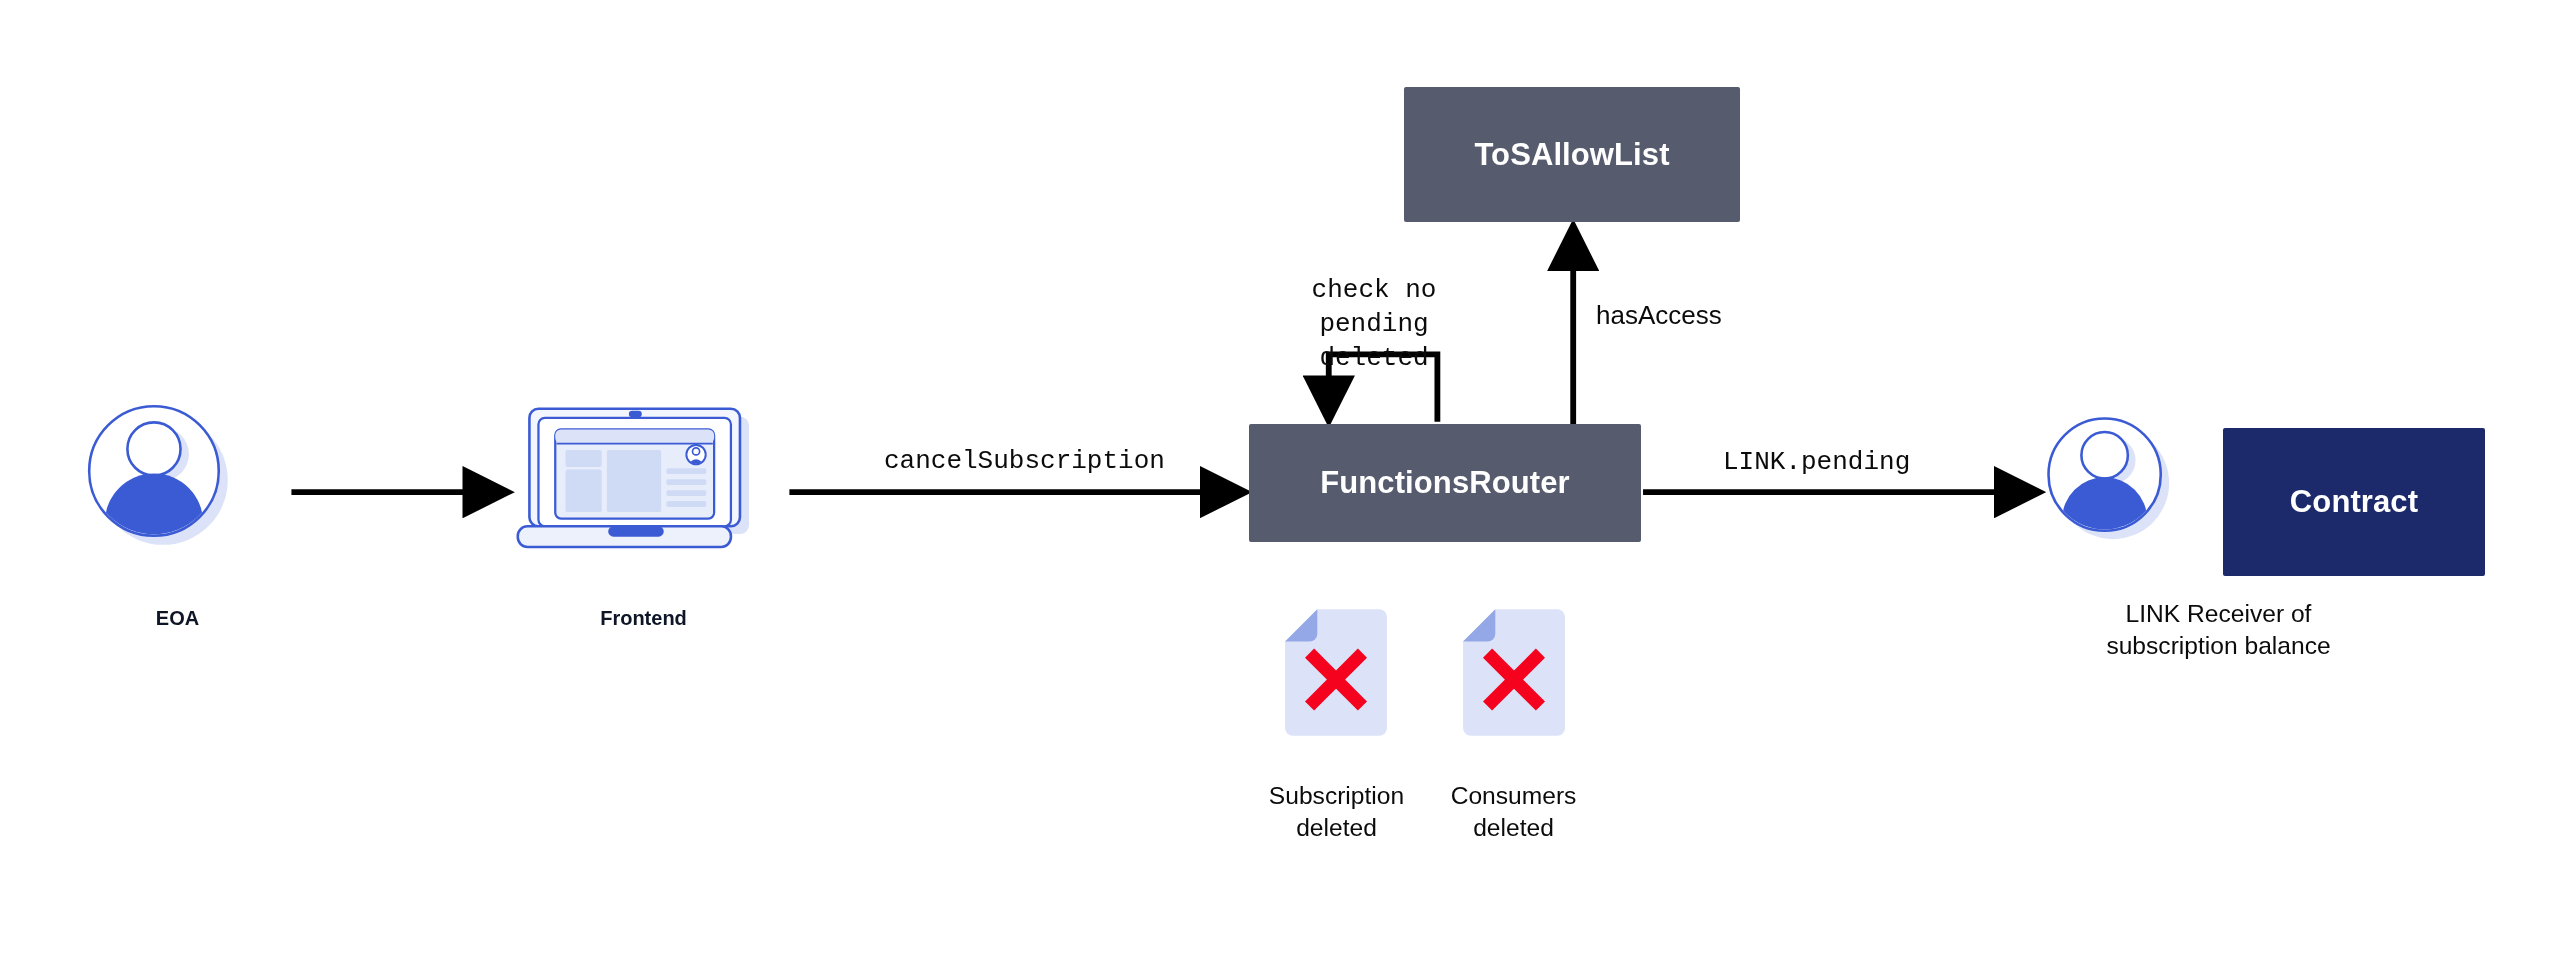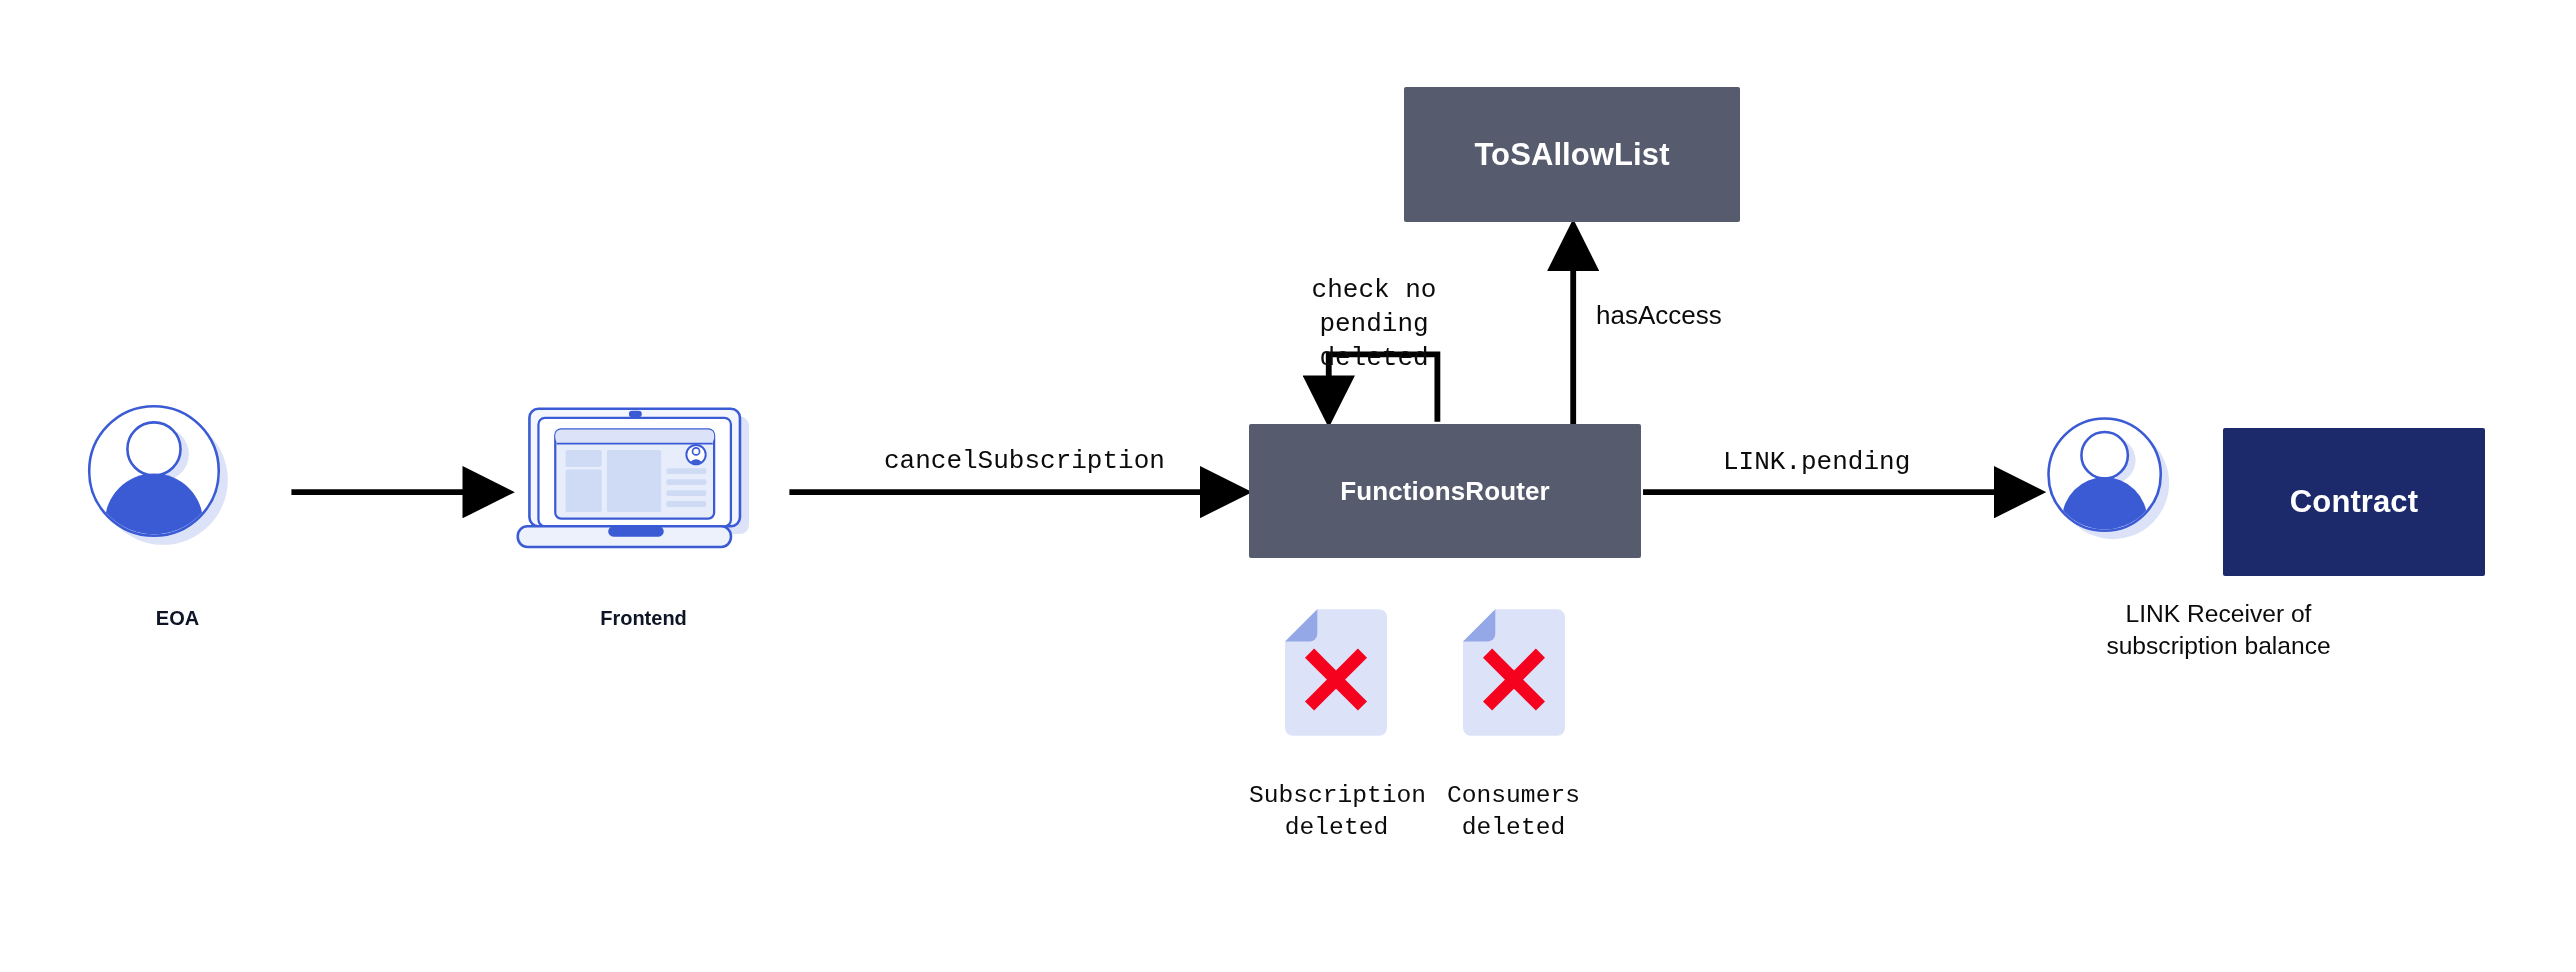--- a/index.html
+++ b/index.html
@@ -41,23 +41,23 @@
     top: 87px;
     width: 336px;
     height: 135px;
     background: #565C6D;
     font-size: 31px;
   }
   #box-functionsrouter {
     left: 1249px;
     top: 424px;
     width: 392px;
-    height: 134px;
+    height: 118px;
     background: #565C6D;
-    font-size: 26px;
+    font-size: 31px;
   }
   #box-contract {
     left: 2223px;
     top: 428px;
     width: 262px;
     height: 148px;
     background: #1C2A6B;
     font-size: 31px;
   }
   .caption {
@@ -75,21 +75,21 @@
     width: 233px;
   }
   #label-frontend {
     left: 514px;
     top: 606px;
     width: 259px;
   }
   .doc-caption {
     position: absolute;
     text-align: center;
-    font-family: Liberation Mono, monospace;
+    font-family: Liberation Sans, sans-serif;
     color: #0b0b0b;
     font-weight: normal;
     font-size: 24.6px;
     line-height: 1.32;
     white-space: pre-line;
   }
   #caption-subscription {
     left: 1249px;
     top: 780px;
     width: 175px;

